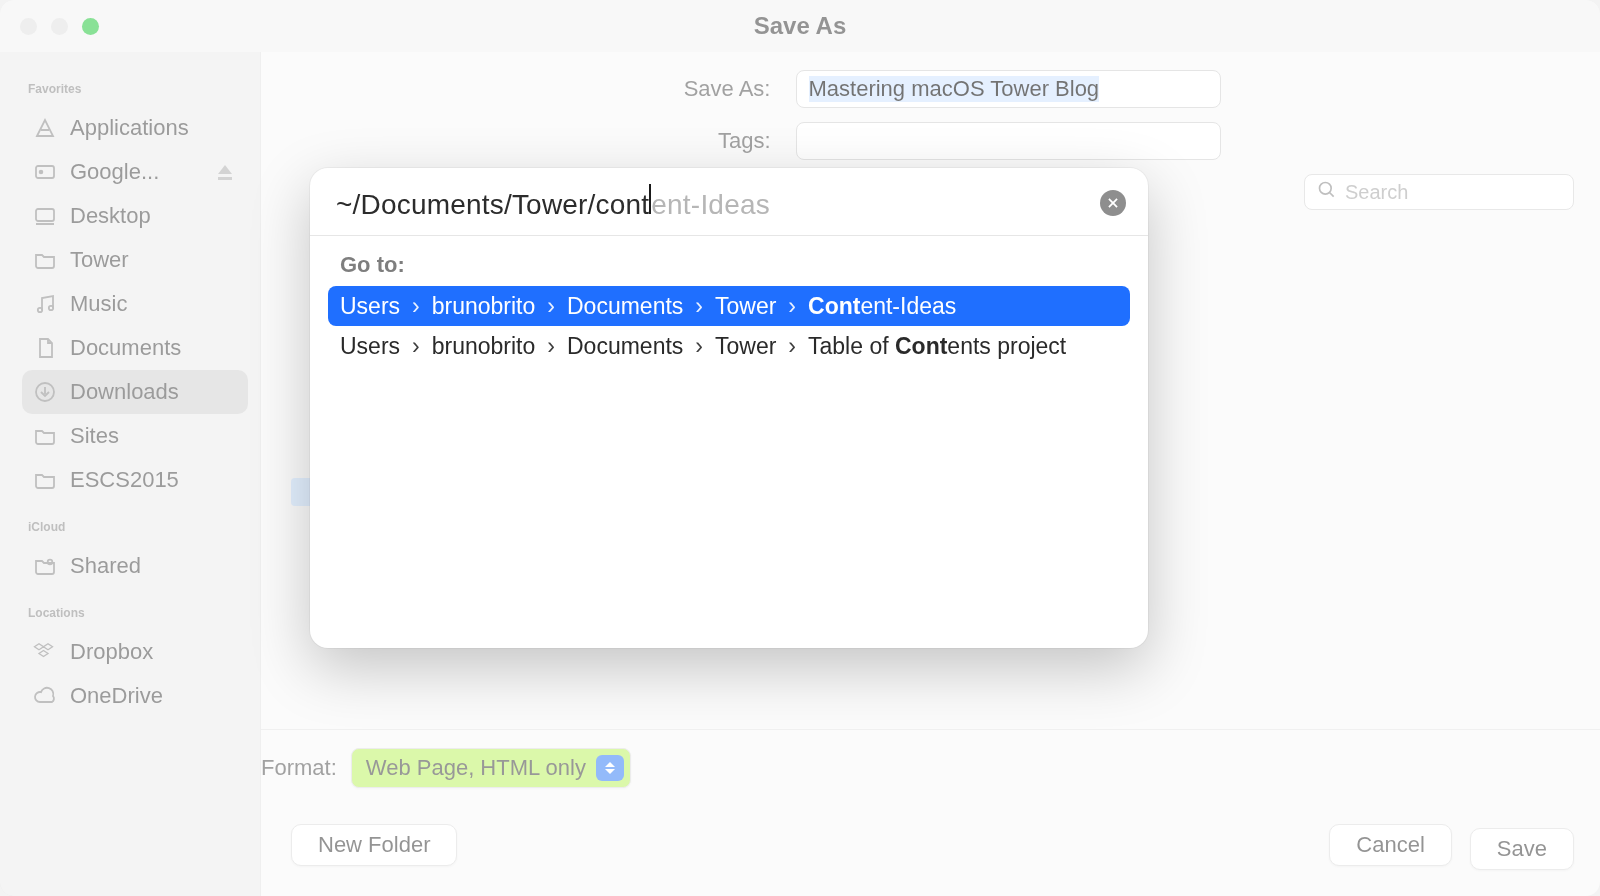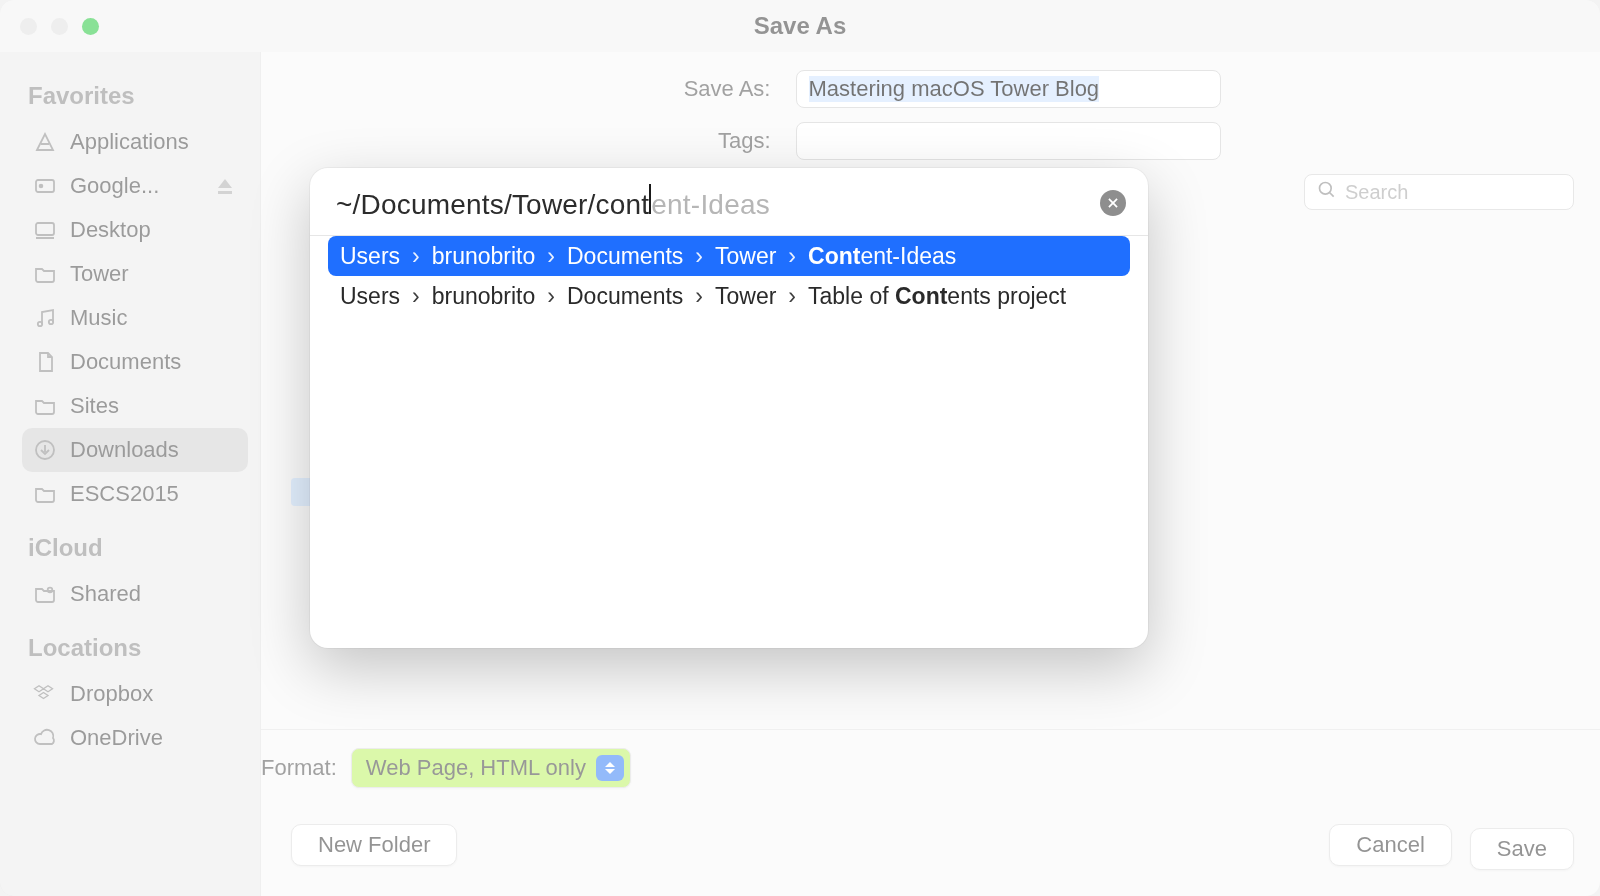--- a/index.html
+++ b/index.html
@@ -18,21 +18,21 @@
 .tl.close { background: #e0e0e0; }
 .tl.min { background: #e0e0e0; }
 .tl.zoom { background: #28c840; }
 .title { position: absolute; left: 0; right: 0; text-align: center; font-weight: 700; font-size: 24px; color: #3d3d3d; }
 
 
 .window { display: flex; height: calc(100% - 52px); }
 
 
 .sidebar { width: 260px; padding: 12px 12px 0 22px; background: #ececec; }
-.section-label { font-size: 24px; color: #8a8a8a; font-weight: 600; margin: 18px 0 10px 6px; }
+.section-label { font-size: 12px; color: #8a8a8a; font-weight: 600; margin: 18px 0 10px 6px; }
 .sb-item { display: flex; align-items: center; gap: 12px; height: 44px; padding: 0 10px; border-radius: 10px; font-size: 22px; color: #4a4a4a; }
 .sb-item.selected { background: #d2d2d2; }
 .sb-icon { width: 26px; height: 26px; display: flex; align-items: center; justify-content: center; color: #8c8c8c; flex-shrink: 0; }
 .sb-icon svg { width: 24px; height: 24px; stroke: currentColor; fill: none; stroke-width: 1.8; }
 .sb-label { white-space: nowrap; overflow: hidden; text-overflow: ellipsis; flex: 1; }
 .eject { color: #b0b0b0; }
 
 
 .content { flex: 1; background: #f7f7f7; display: flex; flex-direction: column; border-left: 1px solid #e2e2e2; }
 
@@ -160,37 +160,37 @@
       </div>
       <div class="sb-item">
         <span class="sb-icon">
           <svg viewBox="0 0 24 24">
             <path d="M7 3h8l4 4v14H7z"></path>
             <path d="M15 3v4h4"></path>
           </svg>
         </span>
         <span class="sb-label">Documents</span>
       </div>
-      <div class="sb-item">
-        <span class="sb-icon">
-          <svg viewBox="0 0 24 24">
-            <path d="M3 7h6l2 2h10v9a2 2 0 0 1-2 2H5a2 2 0 0 1-2-2Z"></path>
-          </svg>
-        </span>
-        <span class="sb-label">Sites</span>
-      </div>
       <div class="sb-item selected">
         <span class="sb-icon">
           <svg viewBox="0 0 24 24">
             <circle cx="12" cy="12" r="9"></circle>
             <path d="M12 7v7"></path>
             <path d="M8 12l4 4 4-4"></path>
           </svg>
         </span>
         <span class="sb-label">Downloads</span>
+      </div>
+      <div class="sb-item">
+        <span class="sb-icon">
+          <svg viewBox="0 0 24 24">
+            <path d="M3 7h6l2 2h10v9a2 2 0 0 1-2 2H5a2 2 0 0 1-2-2Z"></path>
+          </svg>
+        </span>
+        <span class="sb-label">Sites</span>
       </div>
       <div class="sb-item">
         <span class="sb-icon">
           <svg viewBox="0 0 24 24">
             <path d="M3 7h6l2 2h10v9a2 2 0 0 1-2 2H5a2 2 0 0 1-2-2Z"></path>
           </svg>
         </span>
         <span class="sb-label">ESCS2015</span>
       </div>
       <div class="section-label">iCloud</div>
@@ -306,20 +306,21 @@
         <span class="goto-suffix">ent-Ideas</span>
     </div>
     <div class="goto-clear">
       <svg viewBox="0 0 24 24">
           <line x1="5" y1="5" x2="19" y2="19"></line>
           <line x1="19" y1="5" x2="5" y2="19"></line>
         </svg>
     </div>
   </div>
   <div class="goto-divider"></div>
+  <div class="goto-section-label">Go to:</div>
   <div class="goto-list" id="goto-list">
       <div class="goto-item selected">
         <span class="goto-piece">Users</span>
         <span class="goto-sep">›</span>
         <span class="goto-piece">brunobrito</span>
         <span class="goto-sep">›</span>
         <span class="goto-piece">Documents</span>
         <span class="goto-sep">›</span>
         <span class="goto-piece">Tower</span>
         <span class="goto-sep">›</span>

